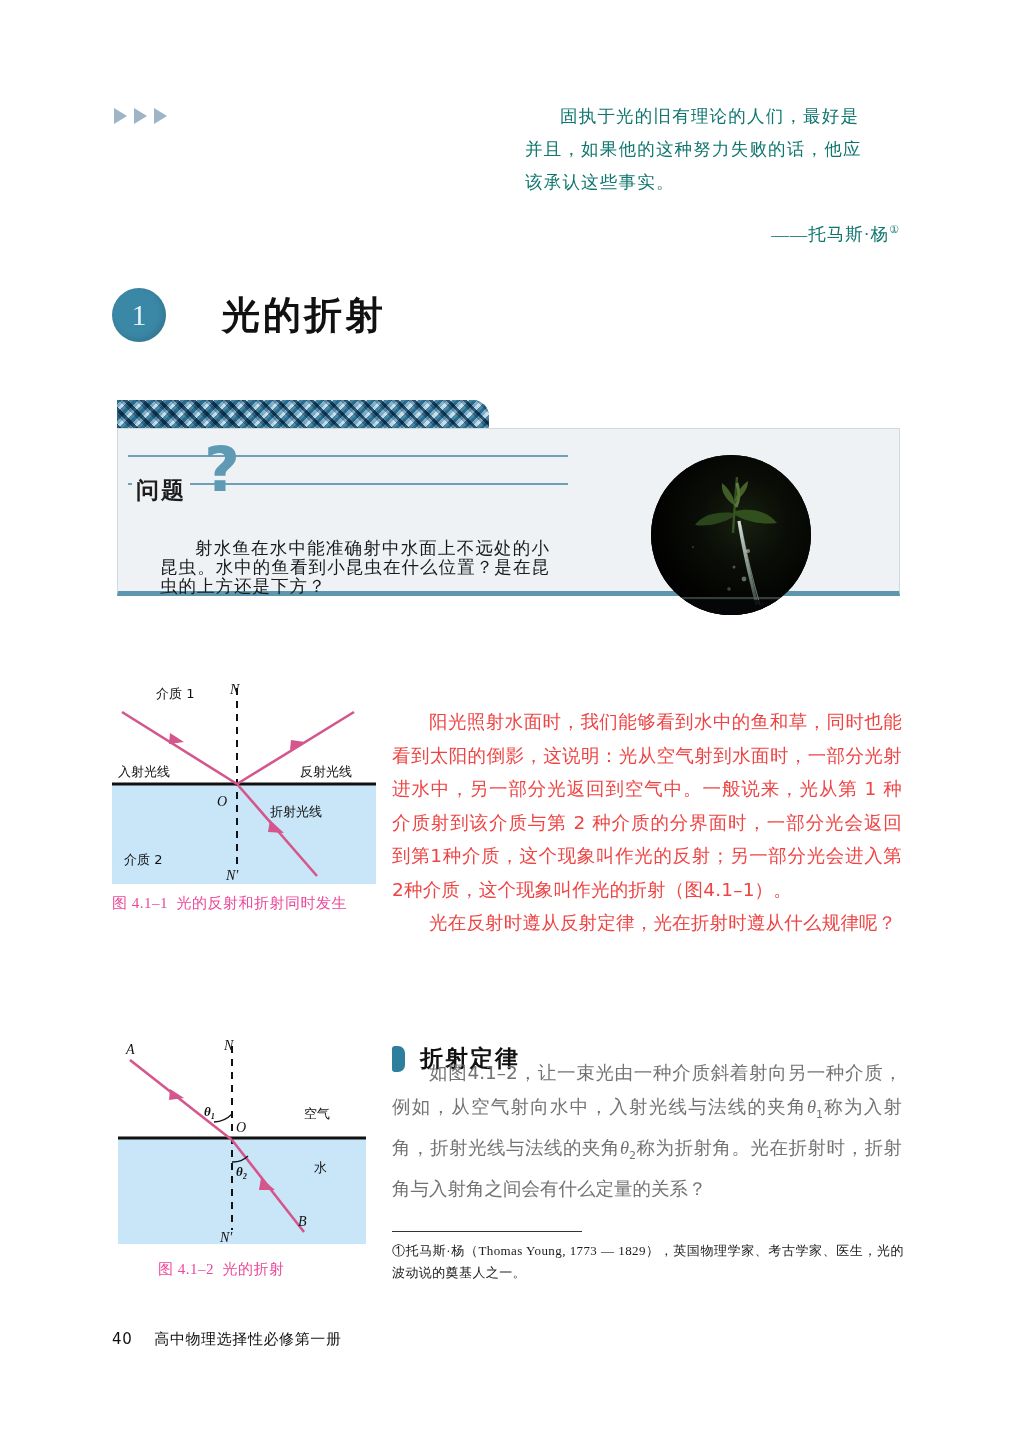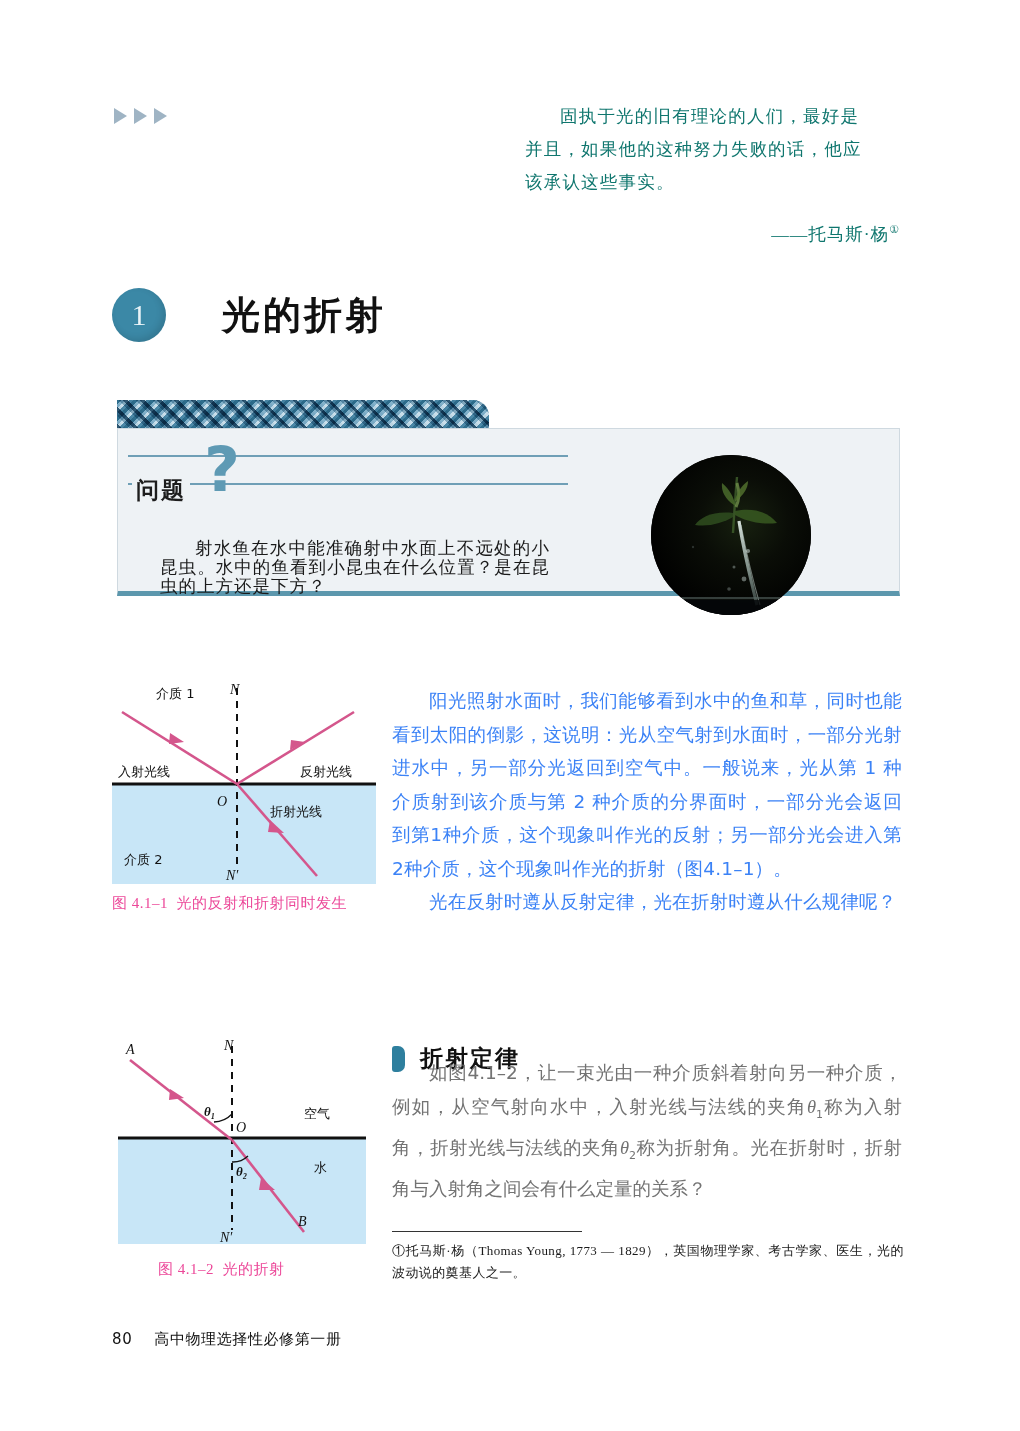--- a/index.html
+++ b/index.html
@@ -122,24 +122,24 @@
     font-size:15px;color:#ec4899;letter-spacing:.5px;
     margin-top:9px;white-space:nowrap;
   }
   #fig1{left:112px;top:680px;}
   #fig1 .fig-cap{margin-left:0;}
   #fig2{left:108px;top:1036px;}
   #fig2 .fig-cap{margin-left:50px;}
 
   
   .body-col{
-    position:absolute;left:392px;top:684px;width:510px;
+    position:absolute;left:392px;top:705px;width:510px;
     font-family:"DejaVu Sans","Liberation Sans",sans-serif;
     font-size:18.5px;line-height:33.5px;
-    letter-spacing:.2px;color:#3b82f6;
+    letter-spacing:.2px;color:#ef4444;
     text-align:justify;
   }
   .body-col p{margin:0;text-indent:2em;}
 
   .subhead{
     position:absolute;left:392px;top:1043px;
     display:flex;align-items:center;
   }
   .subhead .marker{
     width:13px;height:26px;background:#2e7f9e;
@@ -334,16 +334,16 @@
   <div class="body-col2">
     <p><span>如图4.1–2，让一束光由一种介质斜着射向另一种介质，例如，从空气射向水中，入射光线与法线的夹角</span><i>θ</i><sub>1</sub><span>称为入射角，折射光线与法线的夹角</span><i>θ</i><sub>2</sub><span>称为折射角。光在折射时，折射角与入射角之间会有什么定量的关系？</span></p>
   </div>
 
   <div class="fn-rule"></div>
   <div class="footnote">
     <span>①</span><span>托马斯·杨（Thomas Young, 1773 — 1829），英国物理学家、考古学家、医生，光的波动说的奠基人之一。</span>
   </div>
 
   <div class="pfoot">
-    <span class="pnum">80</span><span>高中物理选择性必修第一册</span>
+    <span class="pnum">40</span><span>高中物理选择性必修第一册</span>
   </div>
 
 </div>
 
 </body></html>

